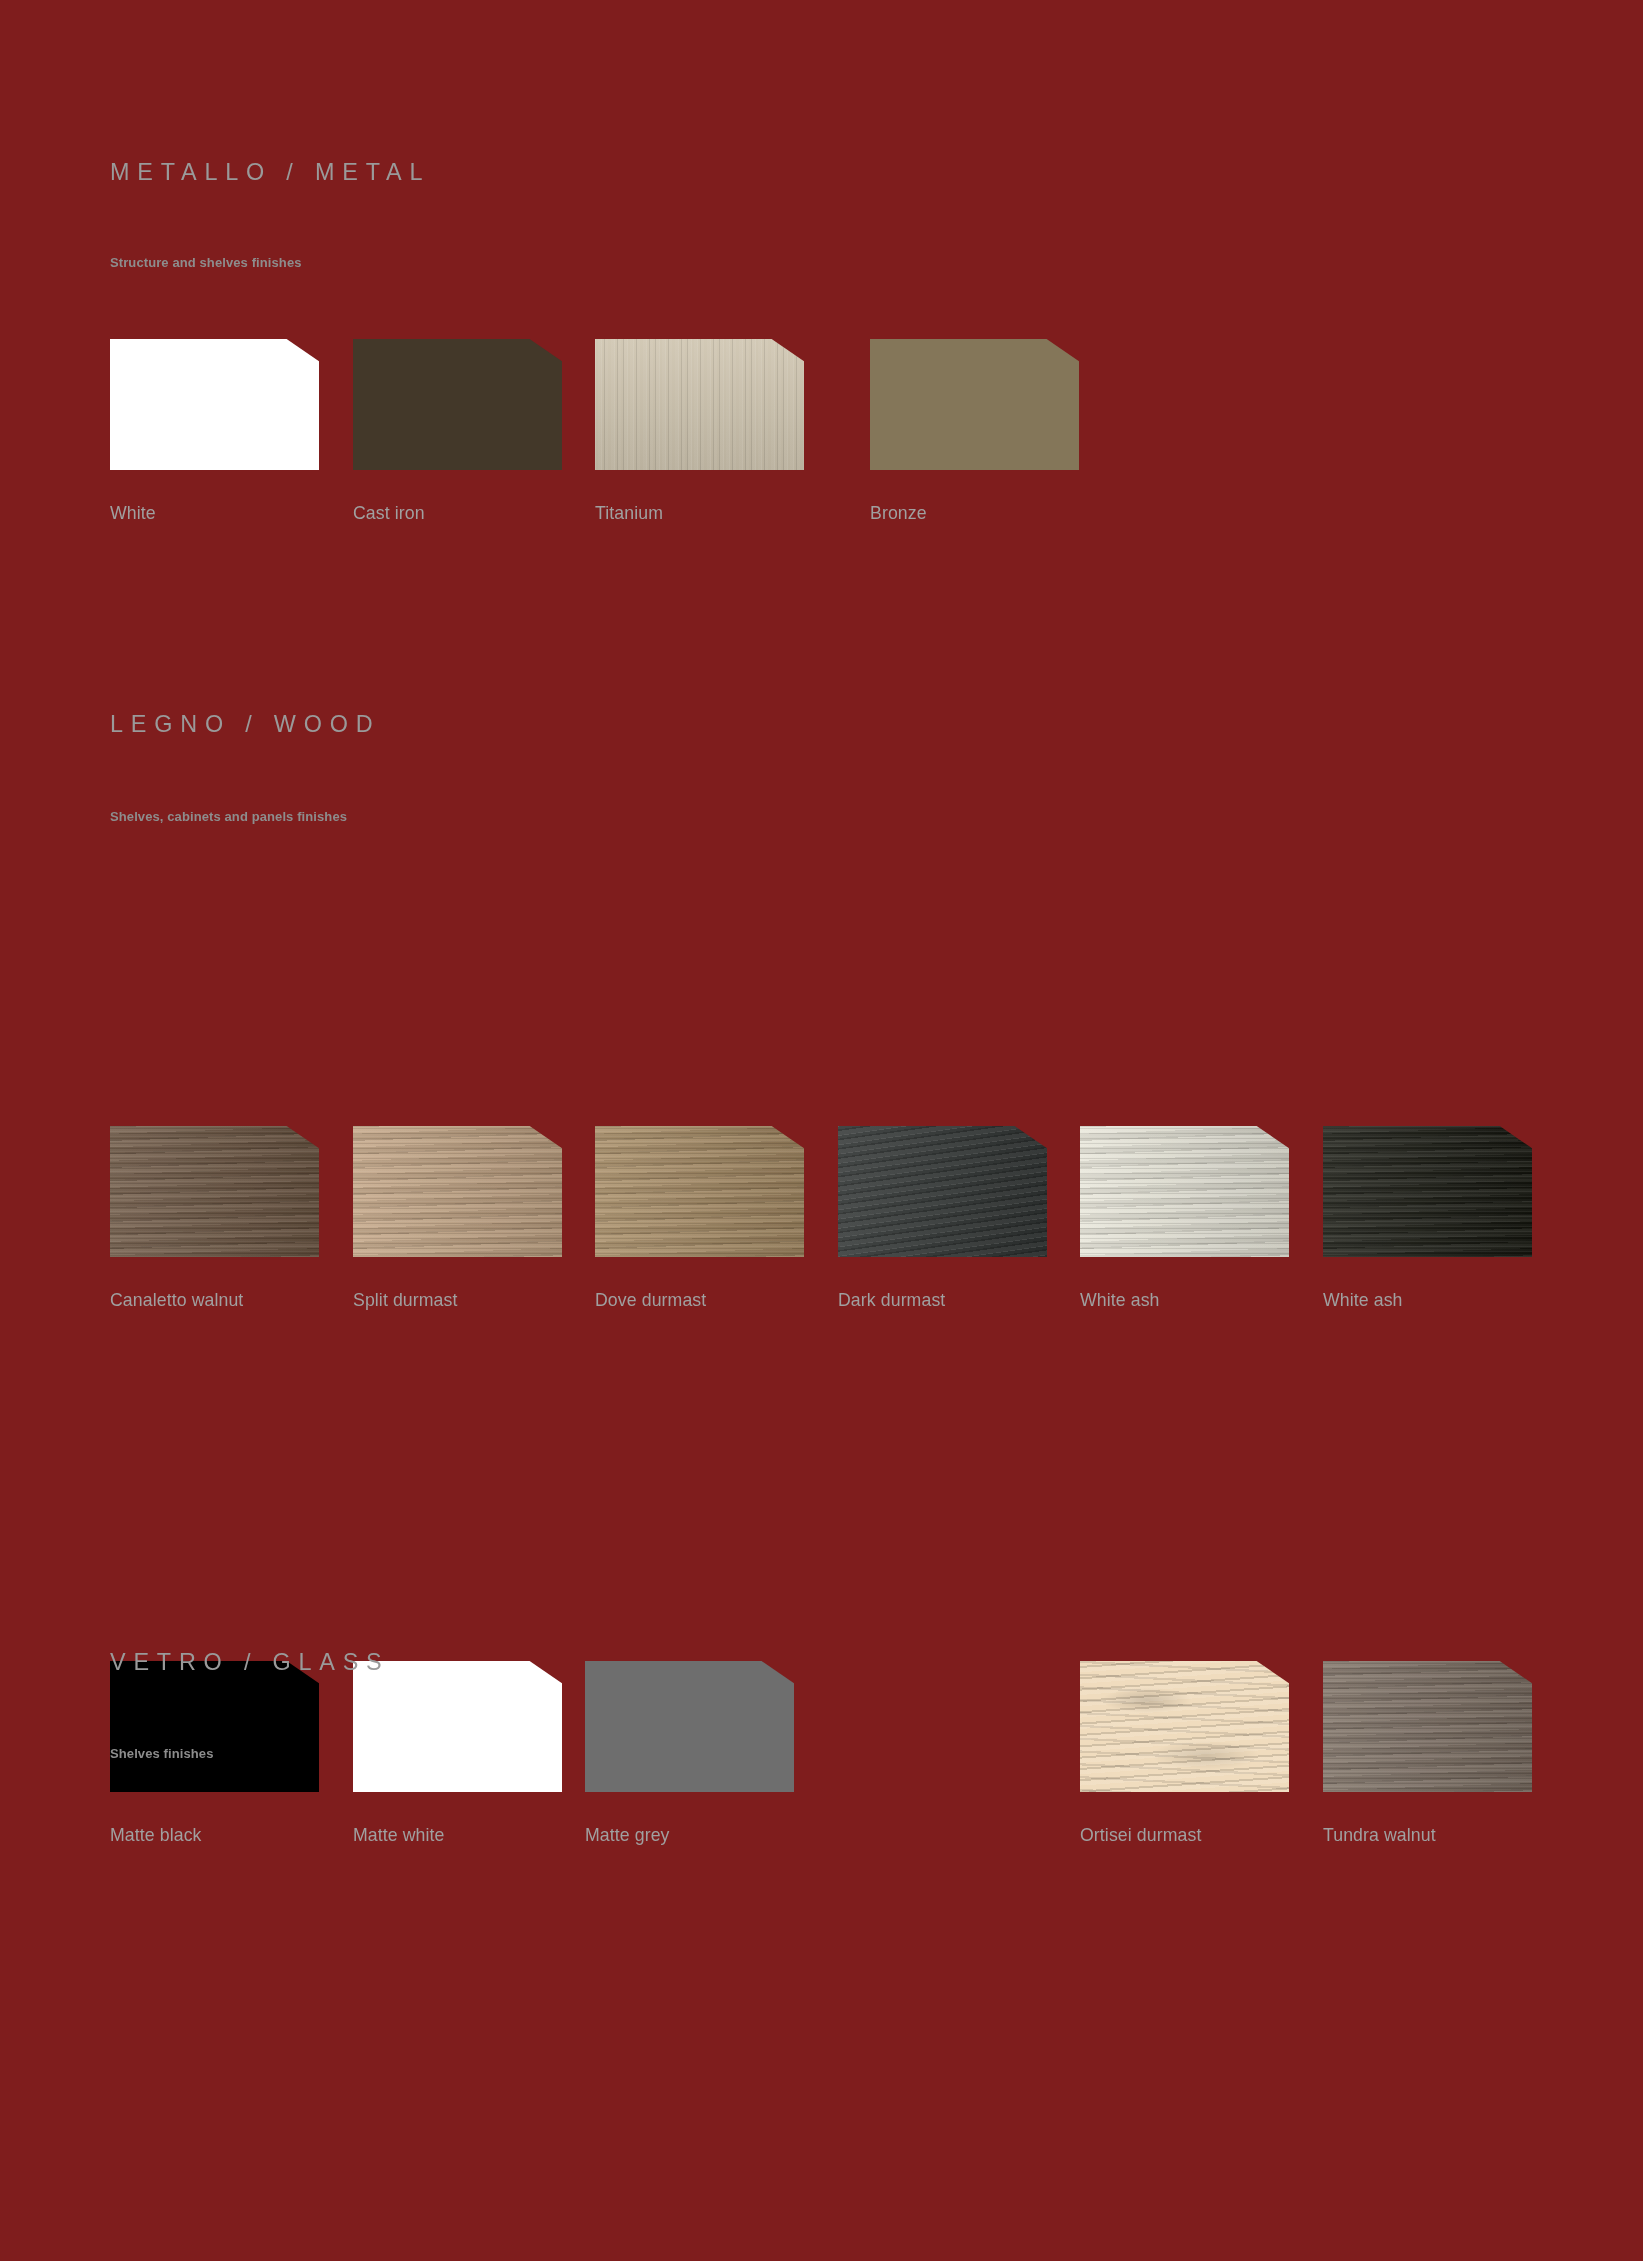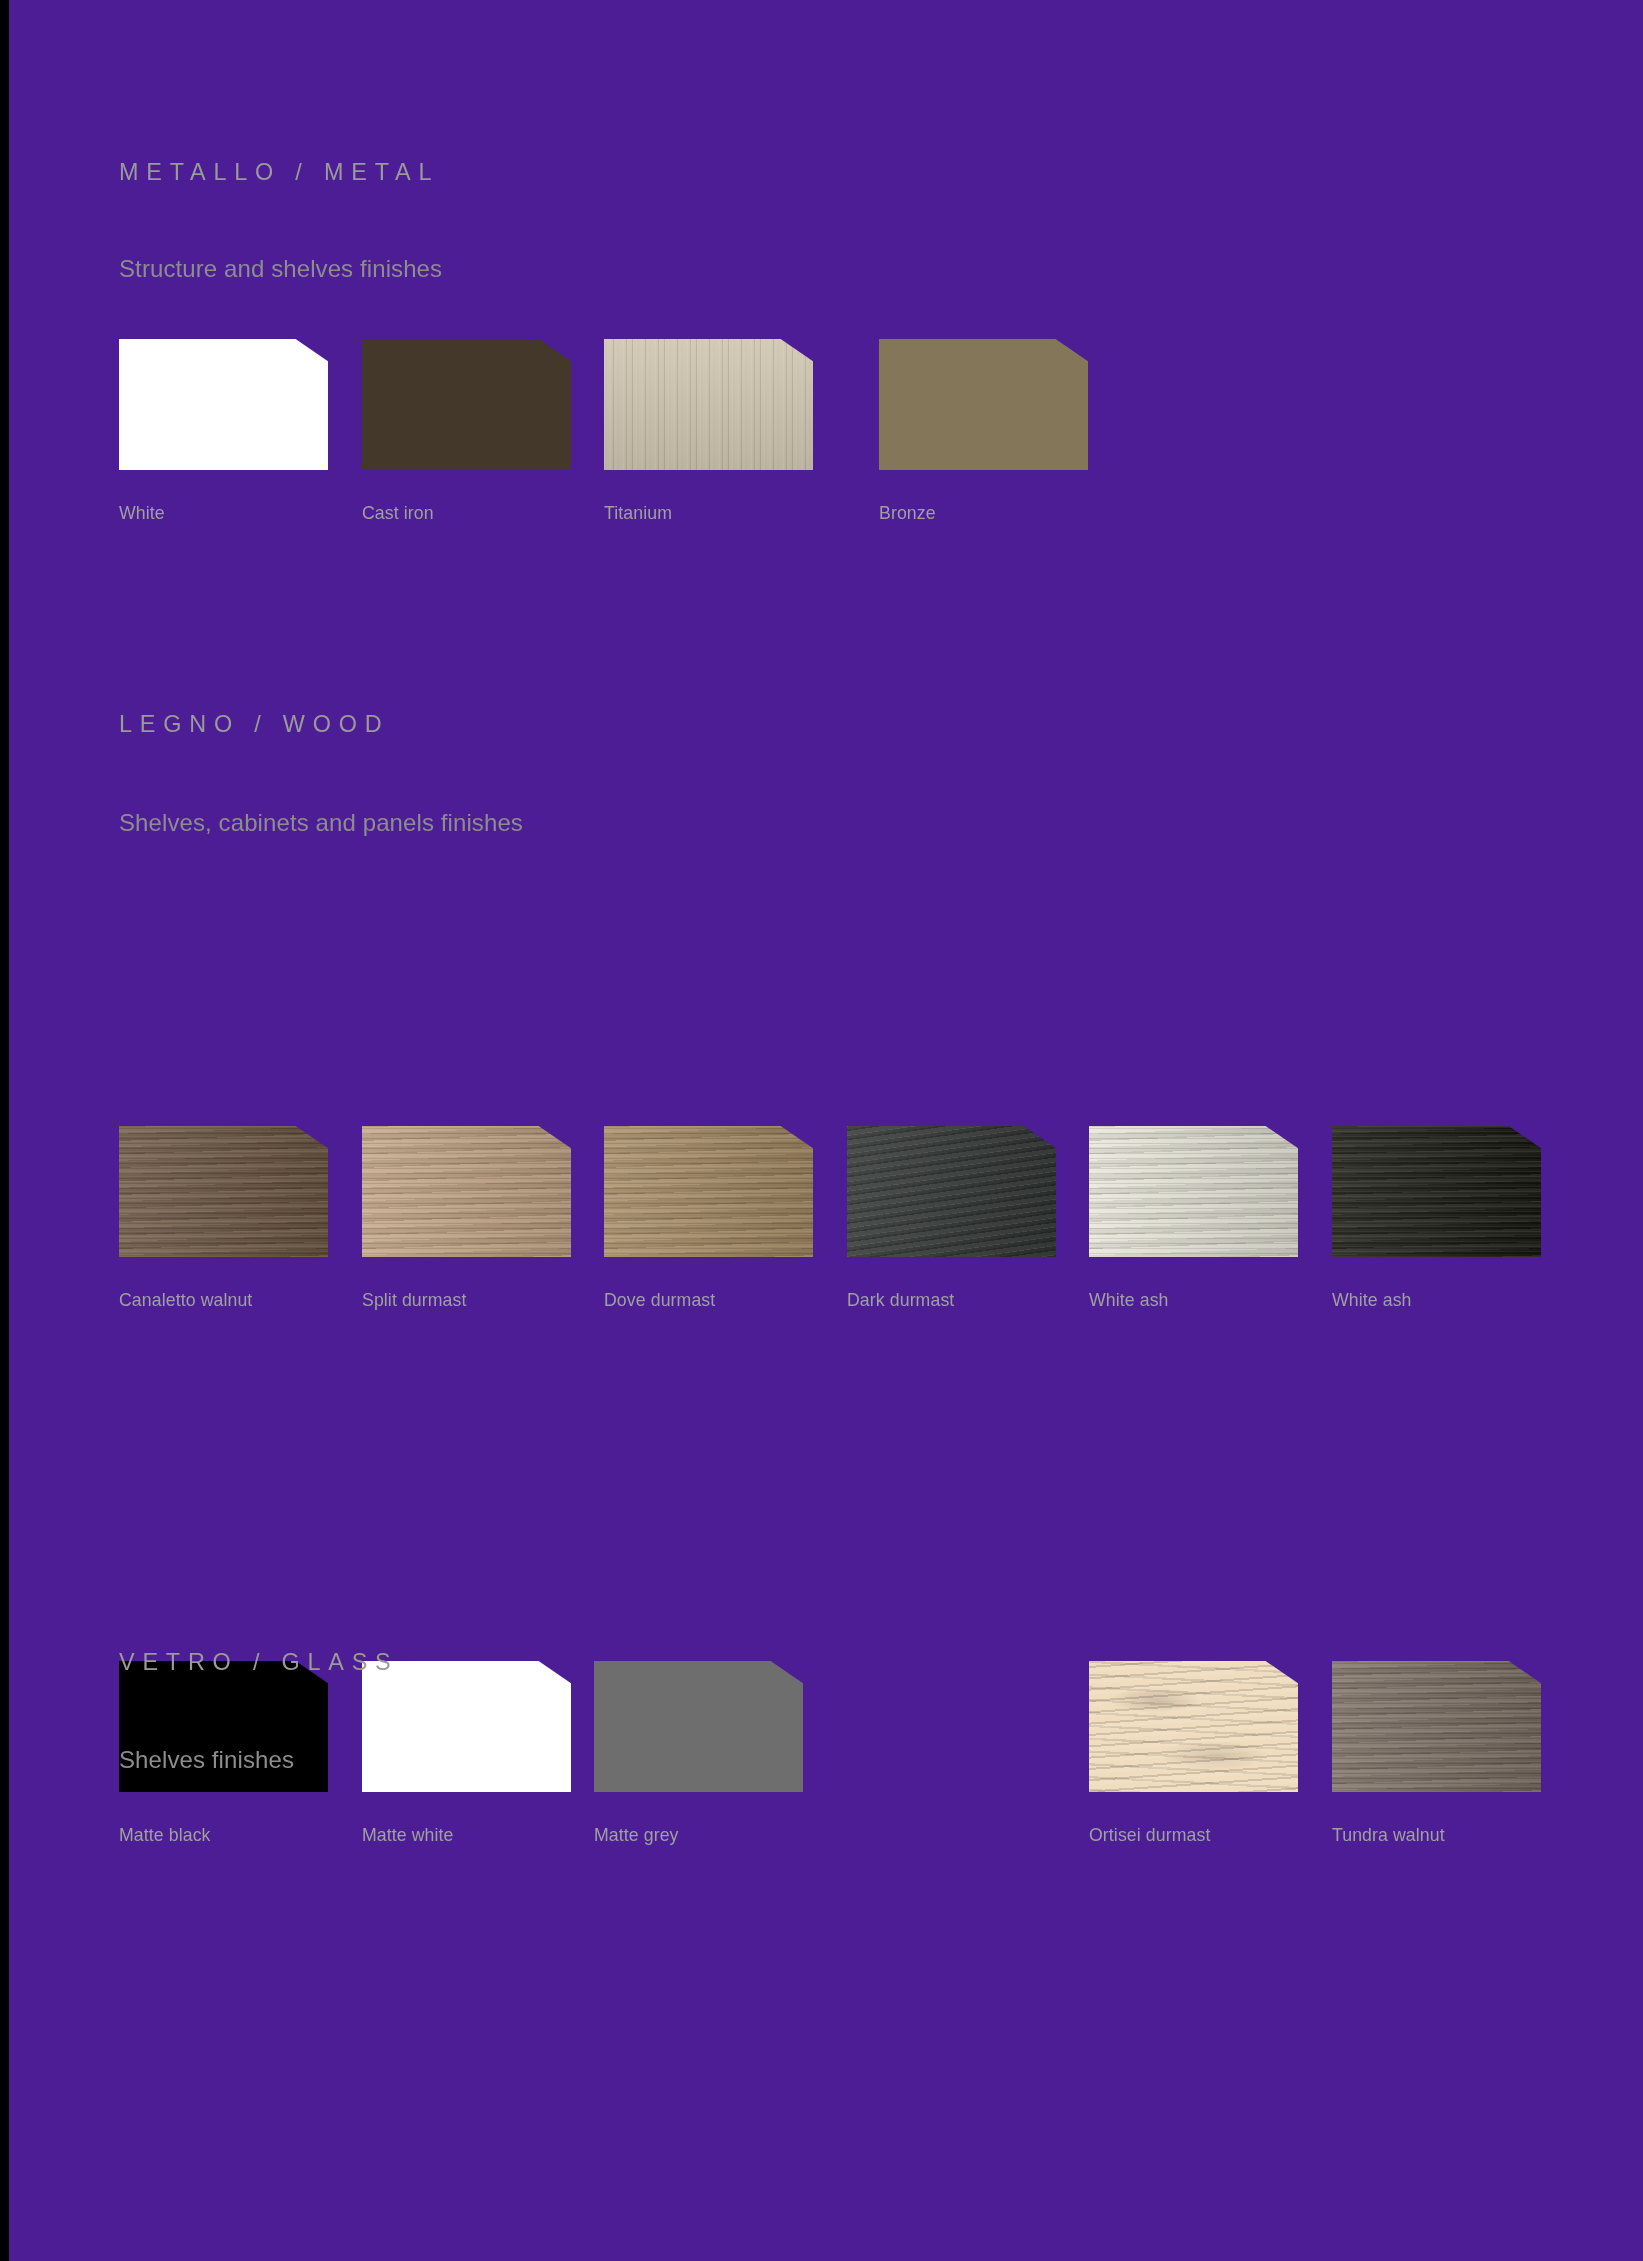--- a/index.html
+++ b/index.html
@@ -1,30 +1,30 @@
 <!DOCTYPE html>
 <html style="font-size:11.3px"><head>
 <meta charset="utf-8">
 <style>
   html,body{margin:0;padding:0;background:#000;}
   body{
     width:1643px;height:2261px;position:relative;overflow:hidden;
     font-family:"Liberation Sans", sans-serif;
     -webkit-font-smoothing:antialiased;
   }
-  .page{position:absolute;inset:0;background:#4c1d95;margin-left:9px;}
+  .page{position:absolute;inset:0;background:#7f1d1d;}
 
   
   .section{position:absolute;left:110px;}
   .sec-title{
     color:#9a9a9a;font-size:23.4px;font-weight:400;
     letter-spacing:7.8px;white-space:nowrap;margin:0;
   }
   .sec-sub{
-    color:#8d8d8d;font-size:24px;font-weight:400;
+    color:#8d8d8d;font-size:13px;font-weight:700;
     letter-spacing:0.1px;white-space:nowrap;margin:0;
   }
 
   
   .grid{position:relative;width:1461px;}
   .cell{
     position:absolute;width:172px;
   }
   .swatch{
     width:209px;height:131px;

